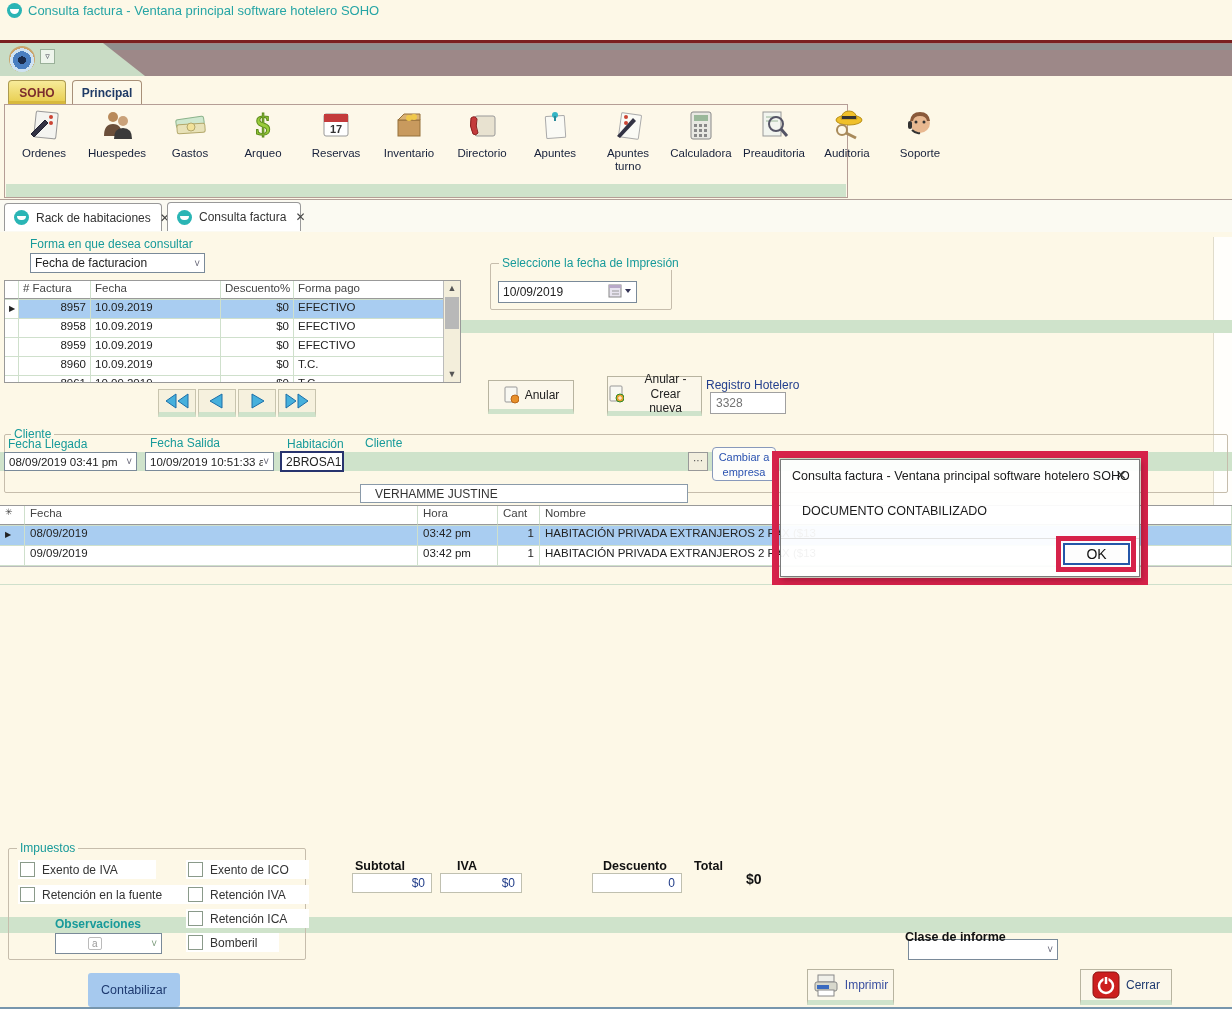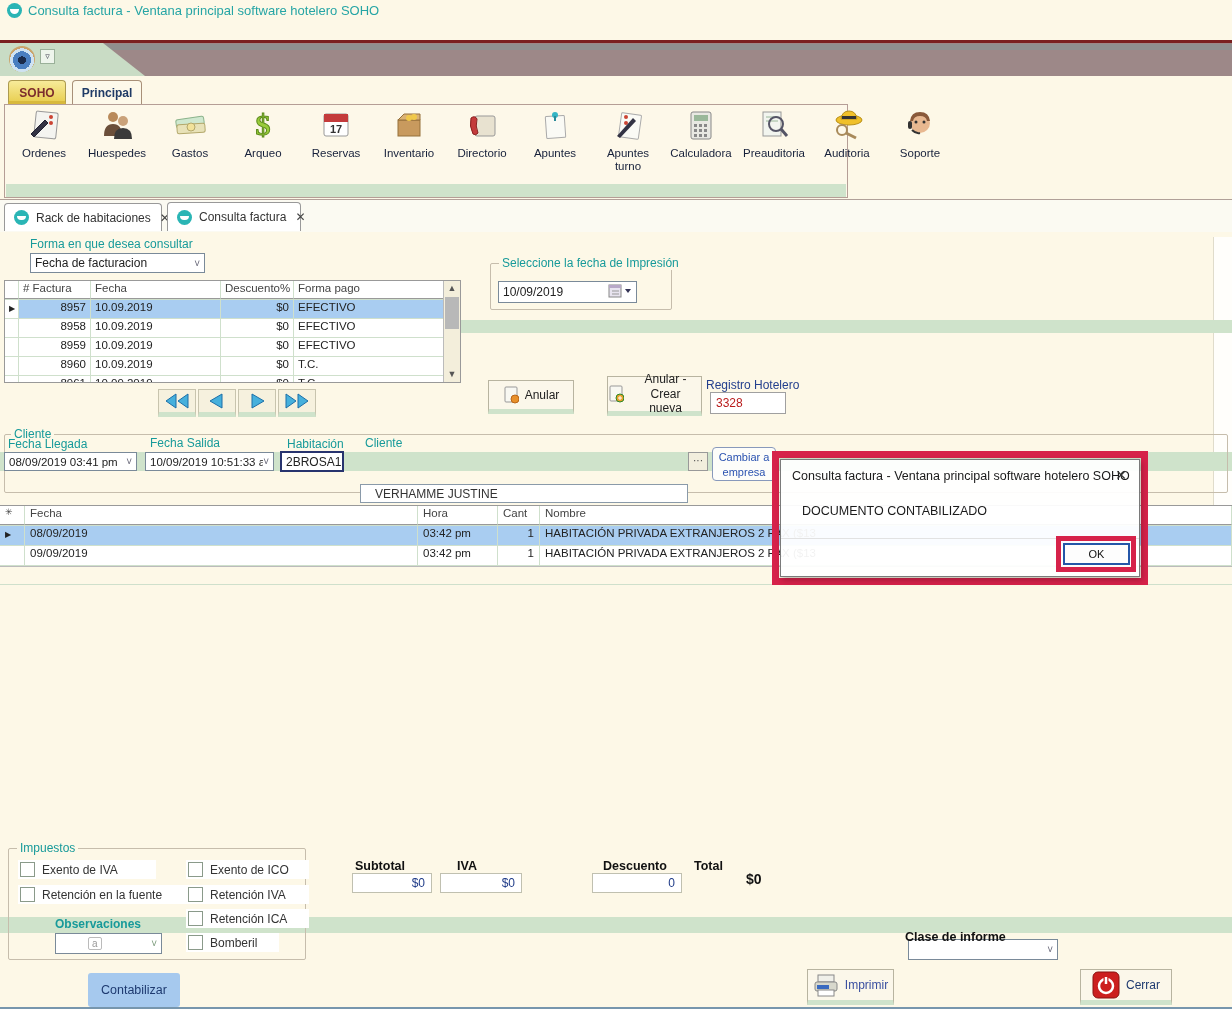--- a/index.html
+++ b/index.html
@@ -60,21 +60,21 @@
   .vsb{position:absolute;right:0;top:0;width:16px;height:101px;background:#f3eedb;border-left:1px solid #bbb;}
   .vsb .arr{position:absolute;left:0;width:16px;height:15px;color:#555;font-size:9px;text-align:center;line-height:15px;}
   .vsb .thumb{position:absolute;left:1px;top:16px;width:14px;height:32px;background:#b8b8b8;}
   
   .navbtn{top:389px;width:38px;height:28px;background:#f6f1de;border:1px solid #c8c4ae;border-bottom:5px solid #cfe3cb;box-sizing:border-box;display:flex;align-items:center;justify-content:center;}
   .cmdbtn{background:#fbf7ea;border:1px solid #b8b4a0;border-bottom:5px solid #cfe3cb;box-sizing:border-box;display:flex;align-items:center;justify-content:center;gap:6px;font-size:12px;color:#222;text-align:center;}
   
   .redbox{left:772px;top:451px;width:376px;height:134px;border:7px solid #d6224a;box-sizing:border-box;z-index:40;}
   .dialog{left:780px;top:459px;width:360px;height:118px;background:rgba(255,255,255,0.94);border:1px solid #7a7a7a;box-shadow:2px 3px 6px rgba(0,0,0,0.25);box-sizing:border-box;z-index:41;}
   .okredbox{left:1056px;top:536px;width:80px;height:36px;border:5px solid #d6224a;box-sizing:border-box;z-index:43;}
-  .okbtn{left:1063px;top:543px;width:67px;height:22px;background:#fdfdfd;border:2px solid #2456a8;box-sizing:border-box;text-align:center;line-height:18px;font-size:11px;color:#111;z-index:42;}
+  .okbtn{left:1063px;top:543px;width:67px;height:22px;background:#fdfdfd;border:2px solid #2456a8;box-sizing:border-box;text-align:center;line-height:18px;font-size:14px;color:#111;z-index:42;}
   
   .dettable{left:0;top:505px;width:1232px;background:#fff;border-top:1px solid #999;border-bottom:1px solid #bbb;}
   .detrow{display:flex;height:19px;border-bottom:1px solid #cfe0cc;}
   .detrow>div{border-right:1px solid #cfe0cc;padding:1px 5px;box-sizing:border-box;font-size:11.5px;white-space:nowrap;overflow:hidden;}
   .d-mark{width:25px;flex:none;}
   .d-fecha{width:393px;flex:none;}
   .d-hora{width:80px;flex:none;}
   .d-cant{width:42px;flex:none;text-align:right;}
   .d-nom{flex:1;}
   .dethead>div{color:#444;border-bottom:1px solid #999;}
@@ -393,21 +393,21 @@
   </div>
   <div class="abs cmdbtn" style="left:607px;top:376px;width:95px;height:40px;">
     <svg width="16" height="18" style="flex:none">
         <rect x="2" y="1" width="12" height="15" rx="1" fill="#f8f8f2" stroke="#999"></rect>
         <circle cx="12" cy="13" r="4" fill="#e8a02a" stroke="#2a8a2a"></circle>
         <path d="M10 13 L14 13 M12 11 L12 15" stroke="#fff"></path>
       </svg>
     <span style="line-height:1.2;"><span>Anular - Crear</span><br><span>nueva</span></span>
   </div>
   <div class="abs" style="left:706px;top:378px;color:#24408e;font-size:12px;white-space:nowrap;">Registro Hotelero</div>
-  <div class="abs" style="left:710px;top:392px;width:76px;height:22px;background:#fff;border:1px solid #a0a0a0;box-sizing:border-box;color:#b91c1c;font-size:12px;padding:3px 5px;">3328</div>
+  <div class="abs" style="left:710px;top:392px;width:76px;height:22px;background:#fff;border:1px solid #a0a0a0;box-sizing:border-box;color:#737373;font-size:12px;padding:3px 5px;">3328</div>
 
   <div class="abs stripe" style="left:0;top:452px;width:1232px;height:19px;"></div>
 
   <div class="abs groupbox" style="left:4px;top:434px;width:1224px;height:59px;">
     <span class="gblabel teal" style="left:6px;">Cliente</span>
   </div>
   <div class="abs teal" style="left:8px;top:437px;">Fecha Llegada</div>
   <div class="abs combo" style="left:4px;top:452px;width:133px;height:19px;font-size:11.5px;">
     <span>08/09/2019 03:41 pm</span>
       <span class="chev">˅</span>

